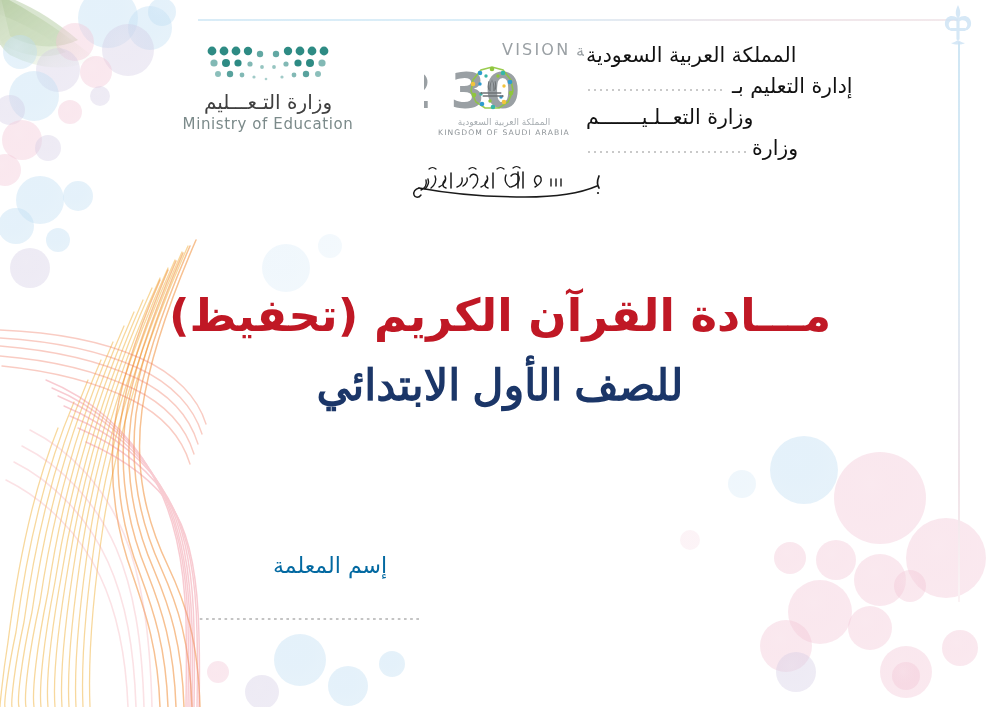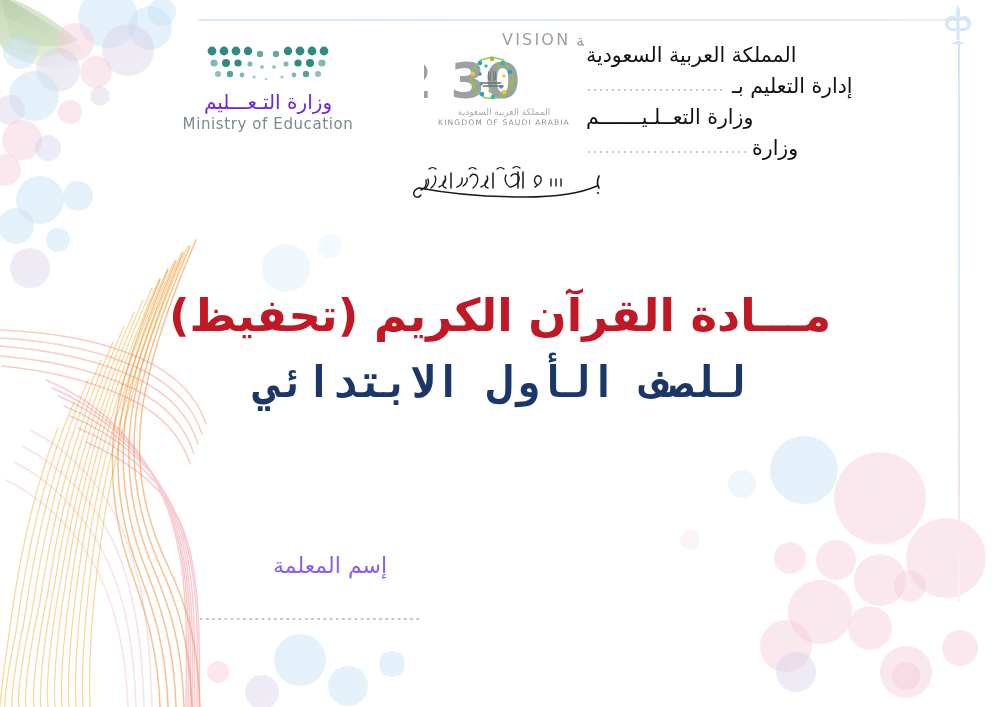--- a/index.html
+++ b/index.html
@@ -46,49 +46,49 @@
     background-size:6px 6px;background-position:0 9px;background-repeat:repeat-x;
   }
   .dots.w1{width:140px;}
   .dots.w2{width:160px;}
   .kashida{letter-spacing:0;}
 
   
   .moe-logo{position:absolute;left:168px;top:44px;width:200px;height:100px;text-align:center;}
   .moe-logo .dots-svg{display:block;margin:0 auto;}
   .moe-ar{
-    font-size:20px;color:#6d28d9;letter-spacing:.5px;margin-top:2px;
+    font-size:20px;color:#404040;letter-spacing:.5px;margin-top:2px;
     font-family:"DejaVu Sans","Liberation Sans",sans-serif;direction:rtl;
   }
   .moe-en{font-size:15px;color:#7b8a8a;letter-spacing:.6px;margin-top:1px;direction:ltr;}
 
-  .vision-logo{position:absolute;left:424px;top:28px;width:160px;height:100px;text-align:center;}
+  .vision-logo{position:absolute;left:424px;top:38px;width:160px;height:100px;text-align:center;}
 
   
   .basmala{position:absolute;left:0;right:0;top:160px;text-align:center;}
 
   
   .title-main{
     position:absolute;left:0;right:0;top:292px;text-align:center;
     direction:rtl;font-size:45px;font-weight:bold;color:#c01825;
     font-family:"DejaVu Sans","Liberation Sans",sans-serif;
     letter-spacing:-0.5px;line-height:1.05;
   }
   .title-sub{
     position:absolute;left:0;right:0;top:362px;text-align:center;
     direction:rtl;font-size:43px;font-weight:bold;color:#1b3668;
-    font-family:Liberation Mono, monospace;
+    font-family:Liberation Sans, sans-serif;
     letter-spacing:-0.5px;line-height:1.1;
   }
 
   
   .teacher{
     position:absolute;left:250px;top:553px;width:160px;
     text-align:center;direction:rtl;
-    font-size:22px;color:#8b5cf6;white-space:nowrap;
+    font-size:22px;color:#0369a1;white-space:nowrap;
   }
   .teacher-rule{
     position:absolute;left:198px;top:612px;width:224px;height:10px;
     background-image:radial-gradient(circle,#c4c4c4 1.2px,transparent 1.3px);
     background-size:6.2px 6.2px;background-position:0 4px;background-repeat:repeat-x;
   }
 </style>
 </head>
 <body>
 

